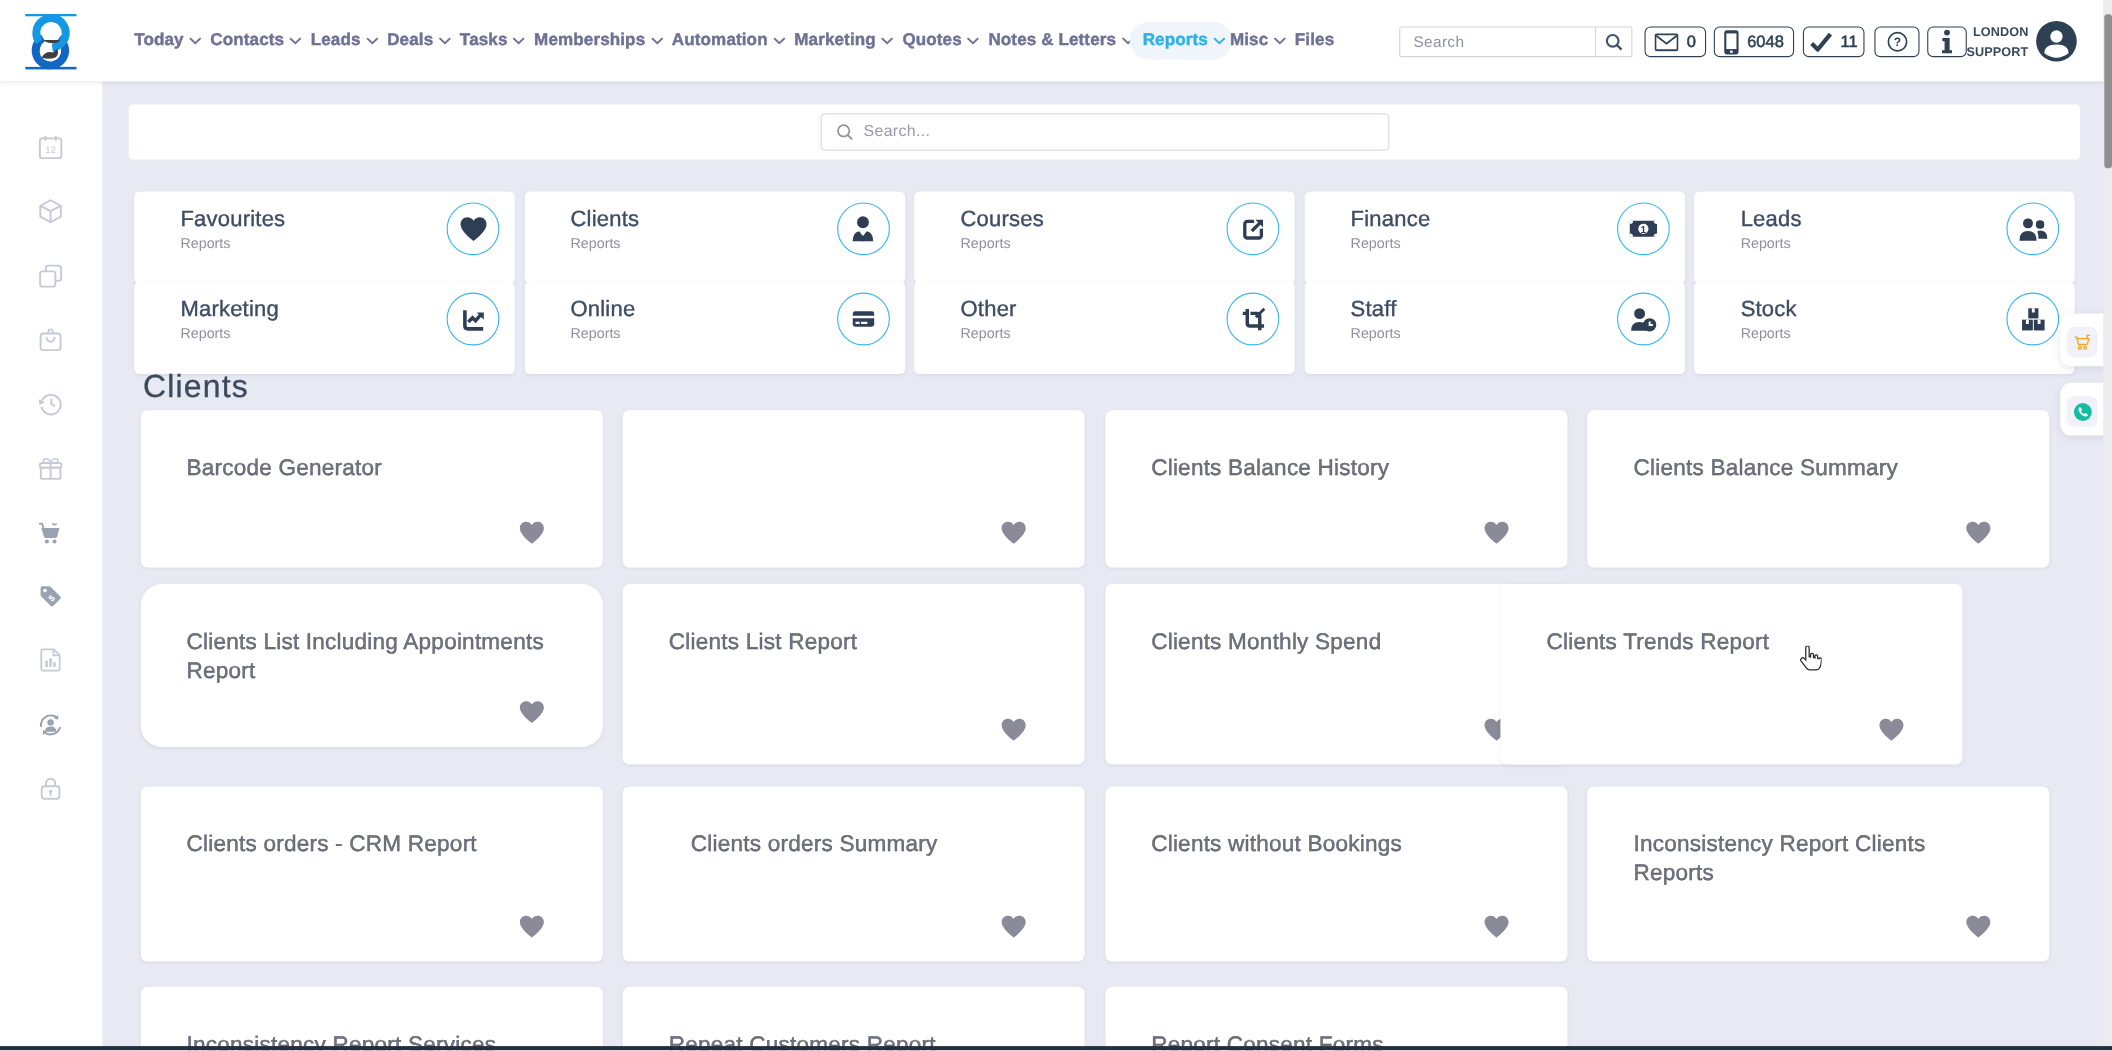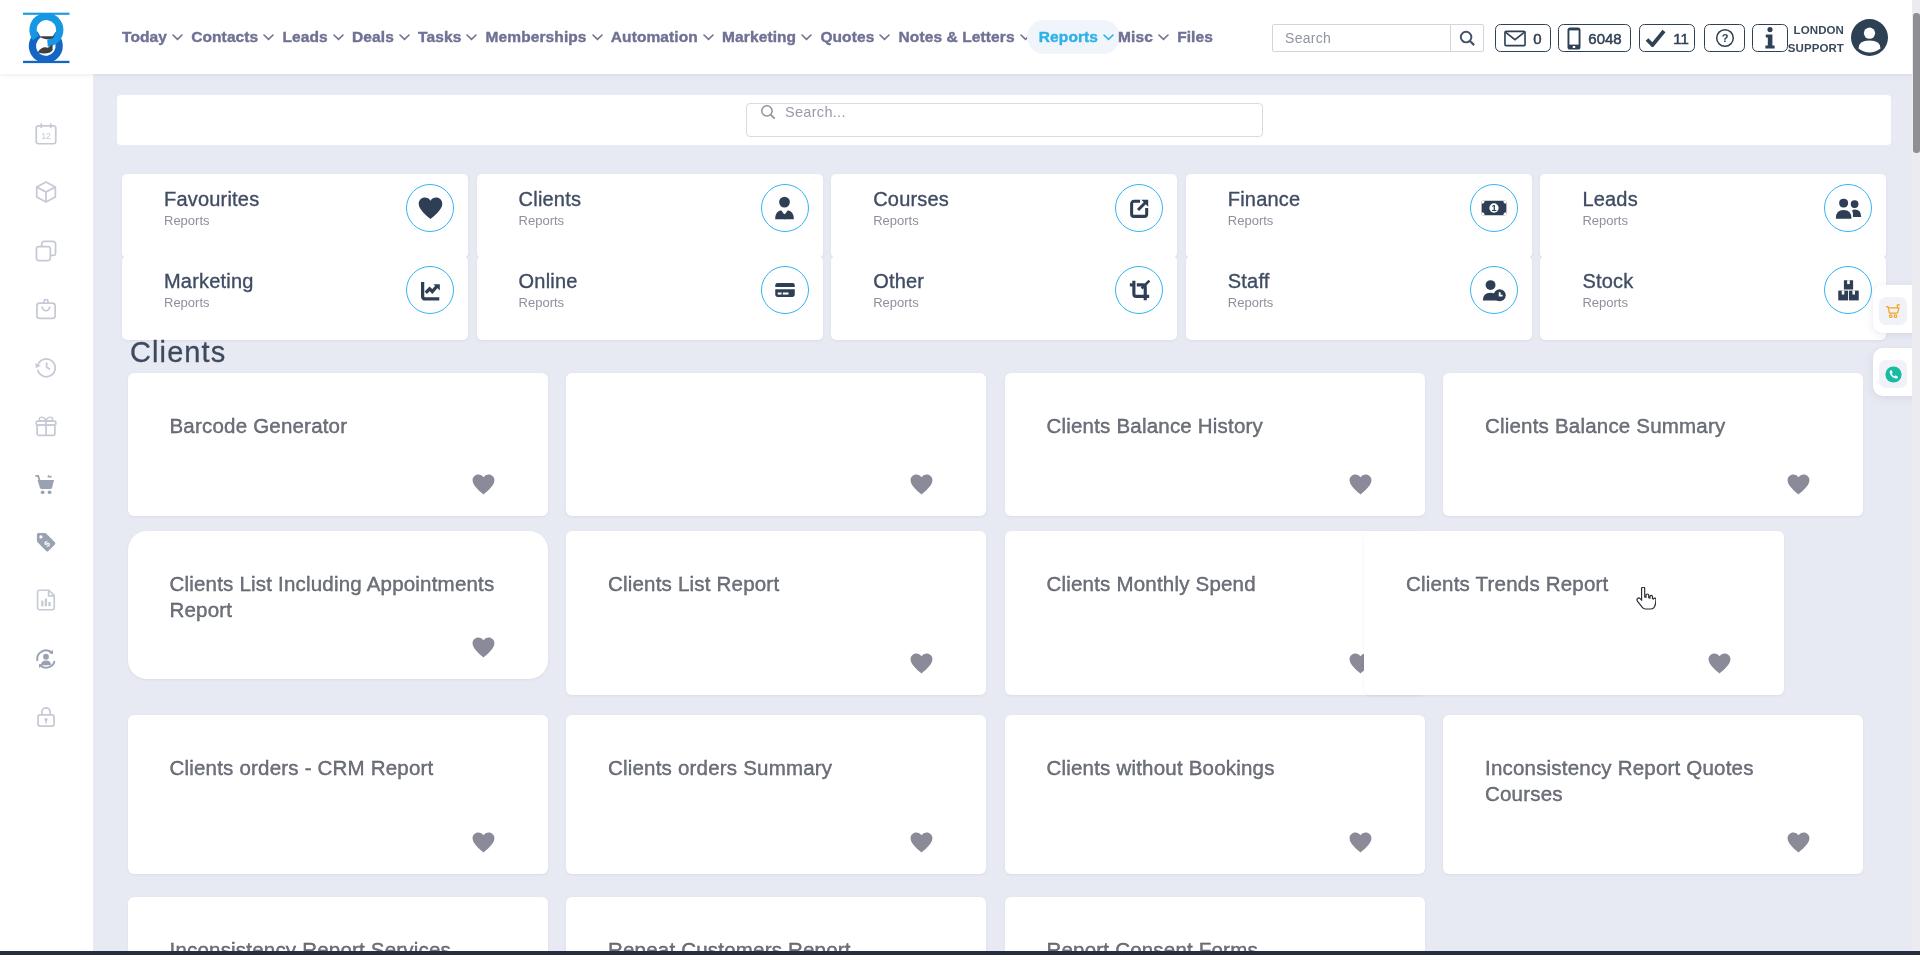--- a/index.html
+++ b/index.html
@@ -12,21 +12,21 @@
 .menu{position:absolute;left:122px;top:0;height:74px;display:flex;align-items:center;list-style:none;white-space:nowrap;}
 .menu li{display:flex;align-items:center;margin-right:8.2px;font-size:15.5px;font-weight:700;color:#6f7195;letter-spacing:.1px;-webkit-text-stroke:.4px #6f7195;}
 .menu li svg{margin-left:5px;}
 .menu li.act{color:#2eb1e8;background:#f0f4fb;padding:8px 6px 8px 12px;border-radius:18px;margin-left:-12px;margin-right:-2px;-webkit-text-stroke:.4px #2eb1e8;}
 .ibox{position:absolute;top:24px;height:28px;border:1.8px solid #2f4154;border-radius:5.5px;display:flex;align-items:center;justify-content:center;gap:7px;color:#2f4154;font-size:15px;font-weight:400;-webkit-text-stroke:.5px #2f4154;background:#fff;}
 .nsearch{position:absolute;left:1272px;top:24px;width:179px;height:28px;border:1px solid #d4d4e0;border-radius:2px 0 0 2px;display:flex;align-items:center;padding-left:12px;color:#8f94a3;font-size:14px;letter-spacing:.3px;background:#fff;}
 .nsbtn{position:absolute;left:1450px;top:24px;width:34px;height:28px;border:1px solid #d4d4e0;border-radius:0 2px 2px 0;display:flex;align-items:center;justify-content:center;background:#fff;}
 .lsup{position:absolute;right:76px;top:21px;text-align:right;font-size:11.5px;font-weight:700;color:#3a4a5c;line-height:18px;letter-spacing:.1px;}
 .avatar{position:absolute;left:1851px;top:19px;width:37px;height:37px;border-radius:50%;background:#2e4154;display:flex;align-items:center;justify-content:center;}
 .whitebar{position:absolute;left:117px;top:95px;width:1774px;height:50px;background:#fff;border-radius:4px;}
-.csearch{position:absolute;left:746px;top:103px;width:517px;height:34px;background:#fff;border:1px solid #d9dae4;border-radius:4px;display:flex;align-items:flex-start;padding-left:13px;gap:9px;color:#9a9aa8;font-size:14.5px;letter-spacing:.3px;}
+.csearch{position:absolute;left:746px;top:103px;width:517px;height:34px;background:#fff;border:1px solid #d9dae4;border-radius:4px;display:flex;align-items:center;padding-left:13px;gap:9px;color:#9a9aa8;font-size:14.5px;letter-spacing:.3px;}
 .cat{position:absolute;width:346px;height:84px;background:#fff;border-radius:5px;box-shadow:0 1px 3px rgba(40,40,90,.07);}
 .cat .t{margin:14px 0 0 42px;font-size:20px;color:#3f4c63;letter-spacing:.2px;-webkit-text-stroke:.35px #3f4c63;}
 .cat .s{margin:2px 0 0 42px;font-size:13px;color:#8f8f9e;}
 .circ{position:absolute;right:14px;top:10px;width:48px;height:48px;border:1.6px solid #36b3f0;border-radius:50%;display:flex;align-items:center;justify-content:center;background:#fff;}
 .h2c{position:absolute;left:130px;top:336px;font-size:29px;color:#3d4a5e;letter-spacing:1.1px;-webkit-text-stroke:.3px #3d4a5e;}
 .rep{position:absolute;width:420px;background:#fff;border-radius:6px;box-shadow:0 1px 3px rgba(40,40,90,.07);}
 .rep .rt{margin:40px 30px 0 42px;font-size:20.5px;line-height:26px;color:#737373;letter-spacing:.2px;max-width:340px;-webkit-text-stroke:.35px #46506a;}
 .rep svg.hr{position:absolute;left:343px;bottom:20px;}
 .botbar{position:absolute;left:0;top:951px;width:1920px;height:4px;background:#272d3e;z-index:9;}
 .scrltrack{position:absolute;left:1912px;top:0;width:8px;height:955px;background:#ececf0;z-index:8;}
@@ -409,34 +409,34 @@
         <svg class="hr" width="25" height="23" viewBox="0 0 24 22">
           <path d="M12 20.5 C10 18.8 1.5 12.5 1.5 6.9 C1.5 3.6 4 1.3 7 1.3 C9 1.3 11 2.4 12 4.1 C13 2.4 15 1.3 17 1.3 C20 1.3 22.5 3.6 22.5 6.9 C22.5 12.5 14 18.8 12 20.5 Z" fill="#8a8a99"></path>
         </svg>
       </div>
       <div class="rep" style="left:127.5px;top:715px;height:159px;">
         <div class="rt">Clients orders - CRM Report</div>
         <svg class="hr" width="25" height="23" viewBox="0 0 24 22">
           <path d="M12 20.5 C10 18.8 1.5 12.5 1.5 6.9 C1.5 3.6 4 1.3 7 1.3 C9 1.3 11 2.4 12 4.1 C13 2.4 15 1.3 17 1.3 C20 1.3 22.5 3.6 22.5 6.9 C22.5 12.5 14 18.8 12 20.5 Z" fill="#8a8a99"></path>
         </svg>
       </div>
-      <div class="rep" style="left:566px;top:715px;height:159px;">
+      <div class="rep" style="left:566px;top:715px;height:159px;padding-left:20px;">
         <div class="rt">Clients orders Summary</div>
         <svg class="hr" width="25" height="23" viewBox="0 0 24 22">
           <path d="M12 20.5 C10 18.8 1.5 12.5 1.5 6.9 C1.5 3.6 4 1.3 7 1.3 C9 1.3 11 2.4 12 4.1 C13 2.4 15 1.3 17 1.3 C20 1.3 22.5 3.6 22.5 6.9 C22.5 12.5 14 18.8 12 20.5 Z" fill="#8a8a99"></path>
         </svg>
       </div>
       <div class="rep" style="left:1004.5px;top:715px;height:159px;">
         <div class="rt">Clients without Bookings</div>
         <svg class="hr" width="25" height="23" viewBox="0 0 24 22">
           <path d="M12 20.5 C10 18.8 1.5 12.5 1.5 6.9 C1.5 3.6 4 1.3 7 1.3 C9 1.3 11 2.4 12 4.1 C13 2.4 15 1.3 17 1.3 C20 1.3 22.5 3.6 22.5 6.9 C22.5 12.5 14 18.8 12 20.5 Z" fill="#8a8a99"></path>
         </svg>
       </div>
       <div class="rep" style="left:1443px;top:715px;height:159px;">
-        <div class="rt">Inconsistency Report Quotes Courses</div>
+        <div class="rt">Inconsistency Report Clients Reports</div>
         <svg class="hr" width="25" height="23" viewBox="0 0 24 22">
           <path d="M12 20.5 C10 18.8 1.5 12.5 1.5 6.9 C1.5 3.6 4 1.3 7 1.3 C9 1.3 11 2.4 12 4.1 C13 2.4 15 1.3 17 1.3 C20 1.3 22.5 3.6 22.5 6.9 C22.5 12.5 14 18.8 12 20.5 Z" fill="#8a8a99"></path>
         </svg>
       </div>
       <div class="rep" style="left:127.5px;top:897px;height:143px;">
         <div class="rt">Inconsistency Report Services</div>
       </div>
       <div class="rep" style="left:566px;top:897px;height:143px;">
         <div class="rt">Repeat Customers Report</div>
       </div>

